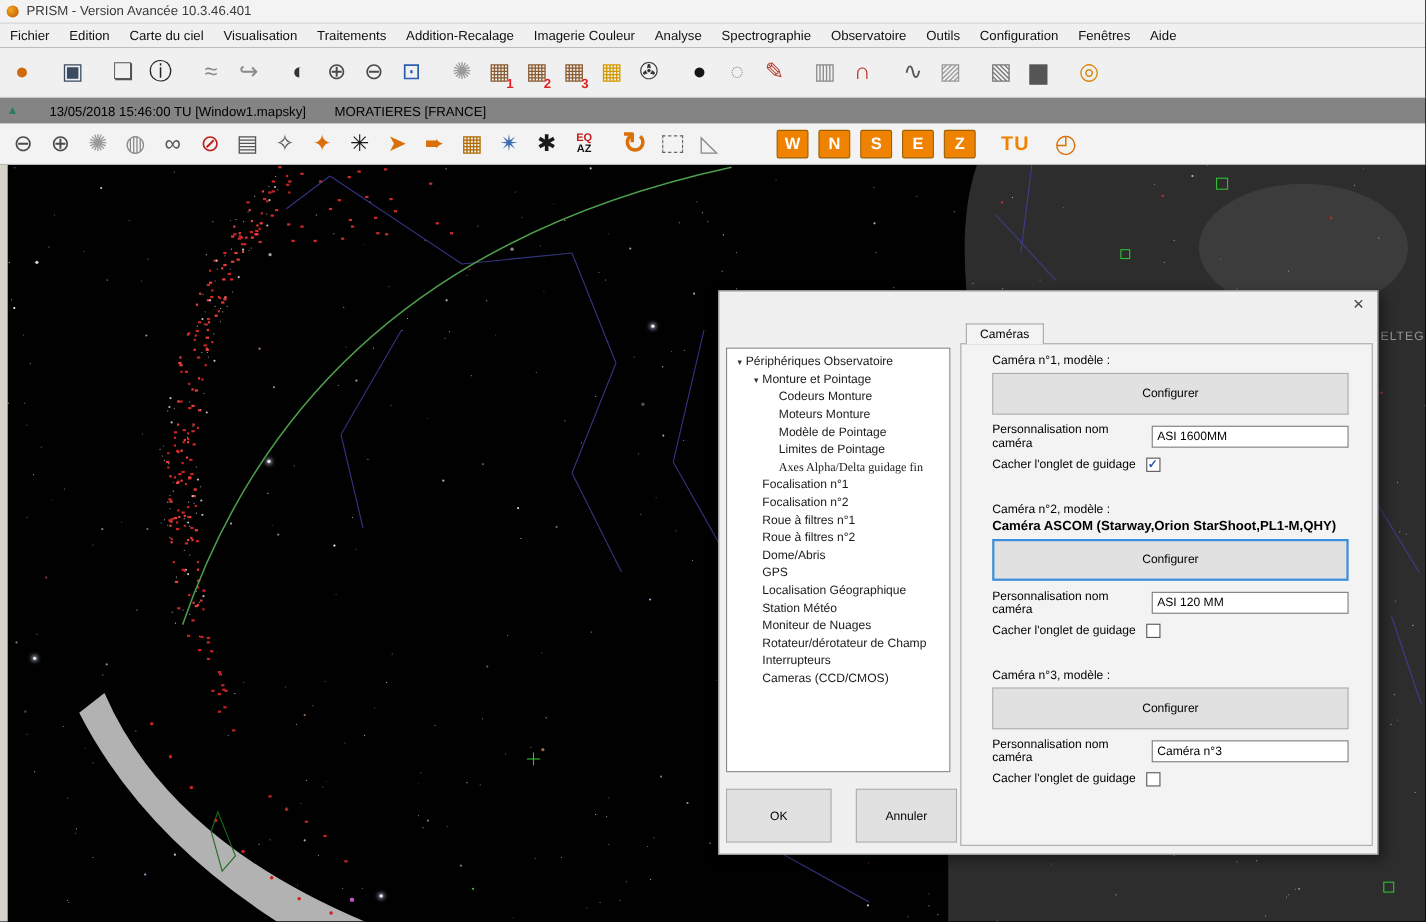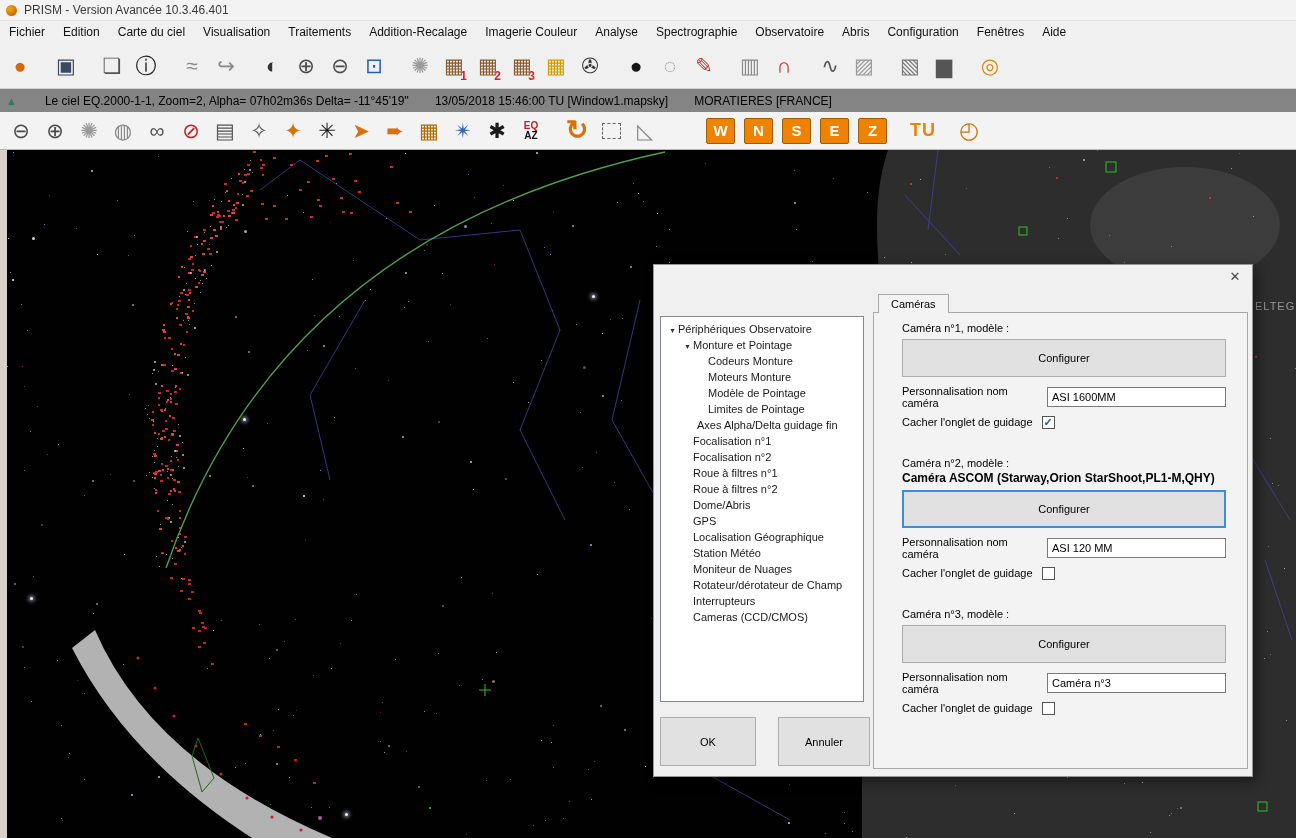--- a/index.html
+++ b/index.html
@@ -72,21 +72,21 @@
       <span class="menu-item">Fichier</span>
       <span class="menu-item">Edition</span>
       <span class="menu-item">Carte du ciel</span>
       <span class="menu-item">Visualisation</span>
       <span class="menu-item">Traitements</span>
       <span class="menu-item">Addition-Recalage</span>
       <span class="menu-item">Imagerie Couleur</span>
       <span class="menu-item">Analyse</span>
       <span class="menu-item">Spectrographie</span>
       <span class="menu-item">Observatoire</span>
-      <span class="menu-item">Abris</span>
+      <span class="menu-item">Outils</span>
       <span class="menu-item">Configuration</span>
       <span class="menu-item">Fenêtres</span>
       <span class="menu-item">Aide</span>
     </div>
 
   <div class="toolbar">
       <div class="icon">
         <span style="color: rgb(207, 106, 14);">●</span>
       </div>
       <div class="icon" style="margin-left: 12px;">
@@ -164,21 +164,20 @@
       <div class="icon">
         <span style="color: rgb(85, 85, 85);">▆</span>
       </div>
       <div class="icon" style="margin-left: 12px;">
         <span style="color: rgb(217, 137, 15);">◎</span>
       </div>
     </div>
 
   <div class="statusbar">
     <span class="status-tri">▲</span>
-    <span>Le ciel EQ.2000-1-1, Zoom=2, Alpha= 07h02m36s Delta=  -11°45'19''</span>
     <span>13/05/2018 15:46:00 TU  [Window1.mapsky]</span>
     <span>MORATIERES [FRANCE]</span>
   </div>
 
   <div class="skybar">
     <span id="skybar-icons" style="display:flex;align-items:center;">
         <div class="icon">
           <span style="color: rgb(74, 74, 74);">⊖</span>
         </div>
         <div class="icon">
@@ -1056,21 +1055,21 @@
   <div class="dialog">
     <div class="dialog-close">✕</div>
 
     <div class="tree-panel">
         <div class="tree-row" style="padding-left: 6px;"><span class="tree-glyph">▾</span><span>Périphériques Observatoire</span></div>
         <div class="tree-row" style="padding-left: 21px;"><span class="tree-glyph">▾</span><span>Monture et Pointage</span></div>
         <div class="tree-row" style="padding-left: 36px;"><span class="tree-glyph"></span><span>Codeurs Monture</span></div>
         <div class="tree-row" style="padding-left: 36px;"><span class="tree-glyph"></span><span>Moteurs Monture</span></div>
         <div class="tree-row" style="padding-left: 36px;"><span class="tree-glyph"></span><span>Modèle de Pointage</span></div>
         <div class="tree-row" style="padding-left: 36px;"><span class="tree-glyph"></span><span>Limites de Pointage</span></div>
-        <div class="tree-row" style="padding-left: 25px;"><span class="tree-glyph"></span><span>Axes Alpha/Delta guidage fin</span></div>
+        <div class="tree-row" style="padding-left: 36px; font-family: Liberation Serif, serif;"><span class="tree-glyph"></span><span>Axes Alpha/Delta guidage fin</span></div>
         <div class="tree-row" style="padding-left: 21px;"><span class="tree-glyph"></span><span>Focalisation n°1</span></div>
         <div class="tree-row" style="padding-left: 21px;"><span class="tree-glyph"></span><span>Focalisation n°2</span></div>
         <div class="tree-row" style="padding-left: 21px;"><span class="tree-glyph"></span><span>Roue à filtres n°1</span></div>
         <div class="tree-row" style="padding-left: 21px;"><span class="tree-glyph"></span><span>Roue à filtres n°2</span></div>
         <div class="tree-row" style="padding-left: 21px;"><span class="tree-glyph"></span><span>Dome/Abris</span></div>
         <div class="tree-row" style="padding-left: 21px;"><span class="tree-glyph"></span><span>GPS</span></div>
         <div class="tree-row" style="padding-left: 21px;"><span class="tree-glyph"></span><span>Localisation Géographique</span></div>
         <div class="tree-row" style="padding-left: 21px;"><span class="tree-glyph"></span><span>Station Météo</span></div>
         <div class="tree-row" style="padding-left: 21px;"><span class="tree-glyph"></span><span>Moniteur de Nuages</span></div>
         <div class="tree-row" style="padding-left: 21px;"><span class="tree-glyph"></span><span>Rotateur/dérotateur de Champ</span></div>

